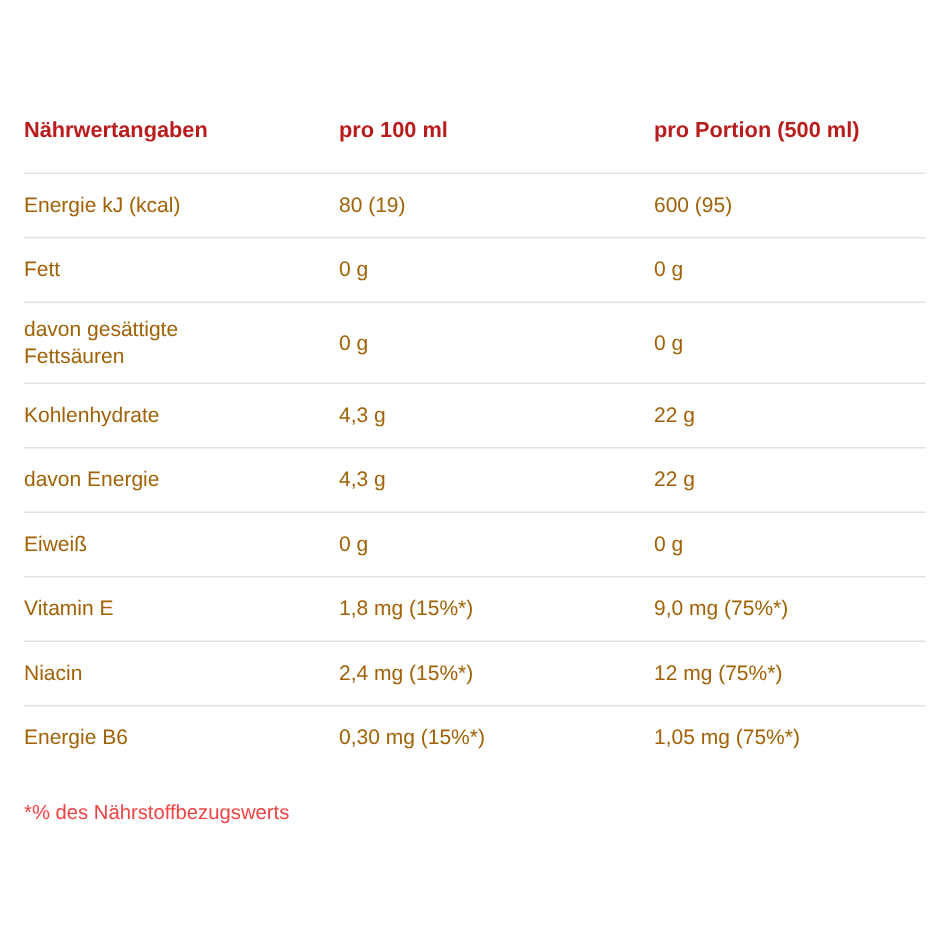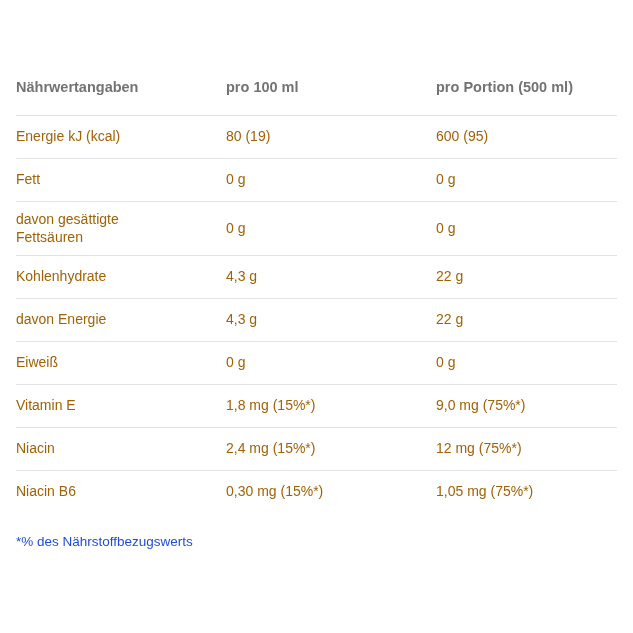--- a/index.html
+++ b/index.html
@@ -27,21 +27,21 @@
     table-layout: fixed;
   }
   table.nutrition col.c0 { width: 210px; }
   table.nutrition col.c1 { width: 210px; }
   table.nutrition col.c2 { width: 181px; }
 
   table.nutrition thead th {
     text-align: left;
     font-size: 14.5px;
     font-weight: bold;
-    color: #737373;
+    color: #b91c1c;
     padding: 0 0 18px 0;
     vertical-align: bottom;
     line-height: 1.3;
   }
   table.nutrition tbody td {
     text-align: left;
     font-size: 14px;
     font-weight: normal;
     color: #a16207;
     padding: 12px 0 12px 0;
@@ -51,21 +51,21 @@
   }
   table.nutrition tbody tr.tall td {
     padding: 9px 0 9px 0;
   }
   td.label, th.label {
     padding-right: 10px;
   }
   .footnote {
     margin-top: 20px;
     font-size: 13.5px;
-    color: #1d4ed8;
+    color: #ef4444;
     line-height: 1.3;
   }
   .wrap2 {
     white-space: pre-line;
   }
 </style>
 </head>
 <body>
 
 <div class="sheet">
@@ -119,21 +119,21 @@
         <td class="label">Vitamin E</td>
         <td>1,8 mg (15%*)</td>
         <td>9,0 mg (75%*)</td>
       </tr>
       <tr>
         <td class="label">Niacin</td>
         <td>2,4 mg (15%*)</td>
         <td>12 mg (75%*)</td>
       </tr>
       <tr>
-        <td class="label">Niacin B6</td>
+        <td class="label">Energie B6</td>
         <td>0,30 mg (15%*)</td>
         <td>1,05 mg (75%*)</td>
       </tr>
     </tbody>
   </table>
 
   <div class="footnote">*% des Nährstoffbezugswerts</div>
 
 </div>
 

